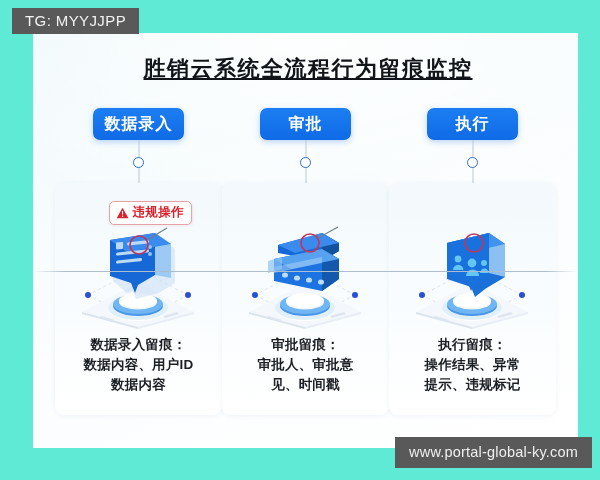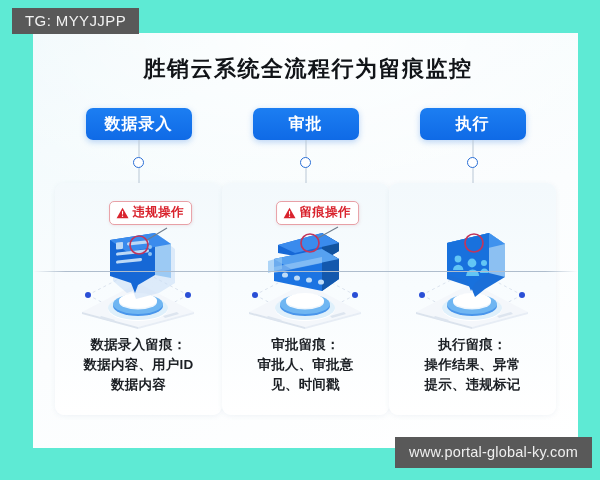--- a/index.html
+++ b/index.html
@@ -36,36 +36,37 @@
     background:#595959;color:#efefef;
     font-size:14.5px;letter-spacing:.2px;
     padding:7px 14px 8px 14px;line-height:16px;white-space:nowrap;
   }
 
   
   .title{
     position:absolute;left:16px;right:0;top:54px;text-align:center;z-index:12;
     font-size:22px;font-weight:bold;color:#111418;letter-spacing:1.5px;
     font-family:"Liberation Sans","DejaVu Sans",sans-serif;
+    text-decoration:underline;
   }
 
   
   .cols{
     position:absolute;left:33px;top:108px;width:545px;height:320px;z-index:10;
   }
   .col{
     position:absolute;top:0;width:167px;
   }
   .col.c0{left:22px;}
   .col.c1{left:189px;}
   .col.c2{left:356px;}
 
   
   .pill{
-    position:relative;margin:0 auto;width:106px;height:32px;
+    position:relative;margin:0 auto;width:91px;height:32px;
     background:linear-gradient(180deg,#1c7ef2 0%,#0f6ae6 100%);
     border-radius:7px;
     box-shadow:0 2px 6px rgba(19,105,224,.28);
     color:#ffffff;font-size:16px;font-weight:bold;letter-spacing:1px;
     display:flex;align-items:center;justify-content:center;
   }
 
   
   .vline{
     position:absolute;left:50%;top:32px;width:1px;height:50px;
@@ -199,28 +200,20 @@
         </div>
       </div>
     </div>
 
     <div class="col c1">
       <div class="pill">审批</div>
       <div class="vline"></div>
       <div class="node"></div>
 
       <div class="card">
-        <div class="badge">
-          <svg class="tri" viewBox="0 0 24 22">
-            <path d="M12 1.4 L23 20.6 L1 20.6 Z" fill="#d9232d"></path>
-            <rect x="11" y="7" width="2" height="7" rx="1" fill="#ffffff"></rect>
-            <circle cx="12" cy="17" r="1.3" fill="#ffffff"></circle>
-          </svg>
-          <span class="txt">留痕操作</span>
-        </div>
 
         <div class="art">
           <svg viewBox="0 0 167 110">
             <g stroke="#cfd9e6" stroke-width=".7" fill="none" stroke-dasharray="3 3">
               <path d="M83 46 L33 72 M83 46 L133 72 M33 72 L83 98 M133 72 L83 98"></path>
             </g>
             <circle cx="33" cy="72" r="3" fill="#2a4fd6"></circle>
             <circle cx="133" cy="72" r="3" fill="#2a4fd6"></circle>
             <g>
               <path d="M83 60 L139 89 L83 104 L27 89 Z" fill="#f4f7fb"></path>

